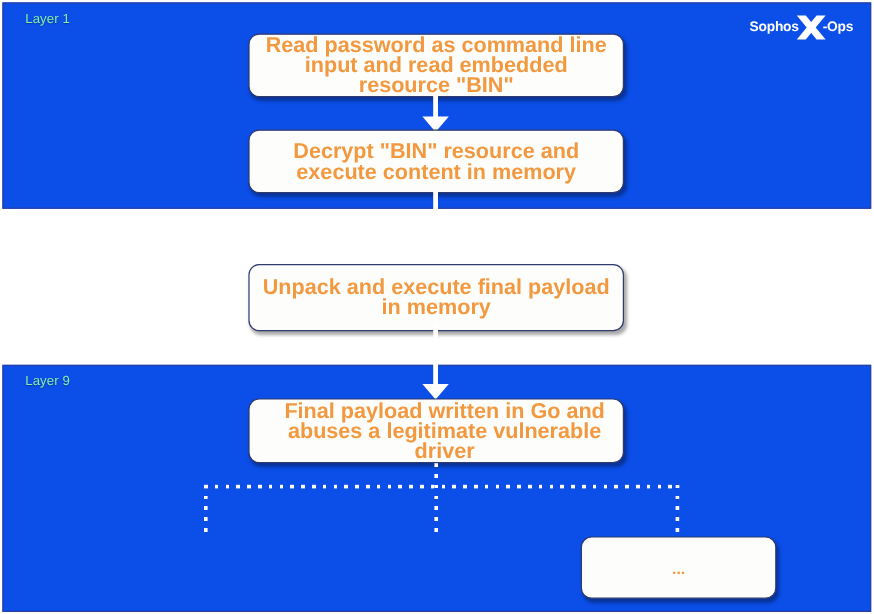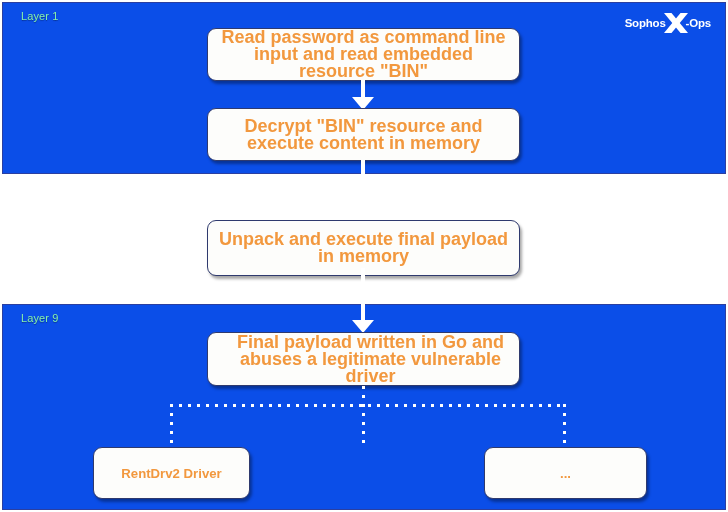--- a/index.html
+++ b/index.html
@@ -187,16 +187,15 @@
   </div>
 
   <div class="node" id="n4">Final payload written in Go and abuses a legitimate vulnerable driver</div>
 
   <div class="dot-v" id="stem-top"></div>
   <div class="dot-h"></div>
   <div class="dot-v" id="stem-l"></div>
   <div class="dot-v" id="stem-m"></div>
   <div class="dot-v" id="stem-r"></div>
 
-  <div class="node driver" id="d1">RentDrv2 Driver</div>
   <div class="node driver" id="d3">...</div>
 
 </div>
 
 </body></html>

